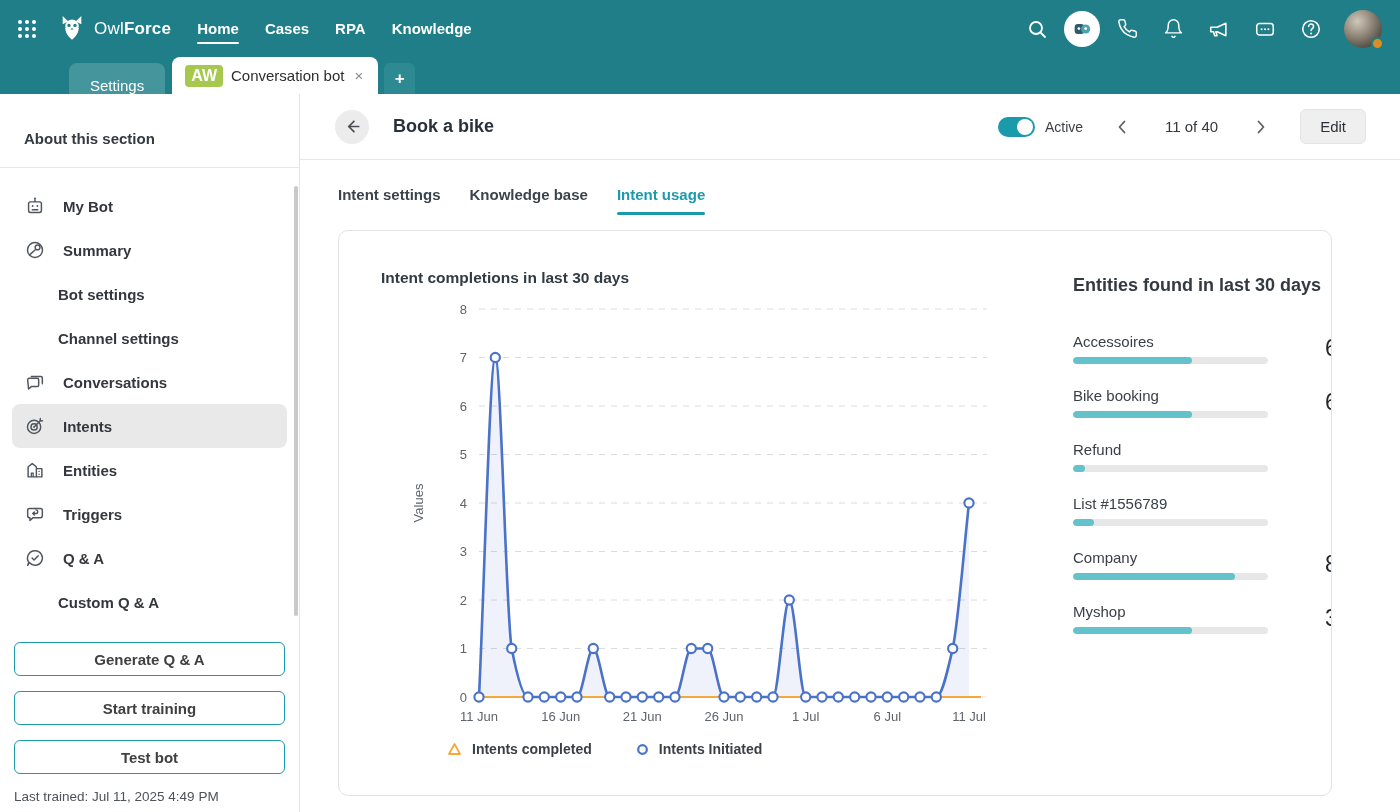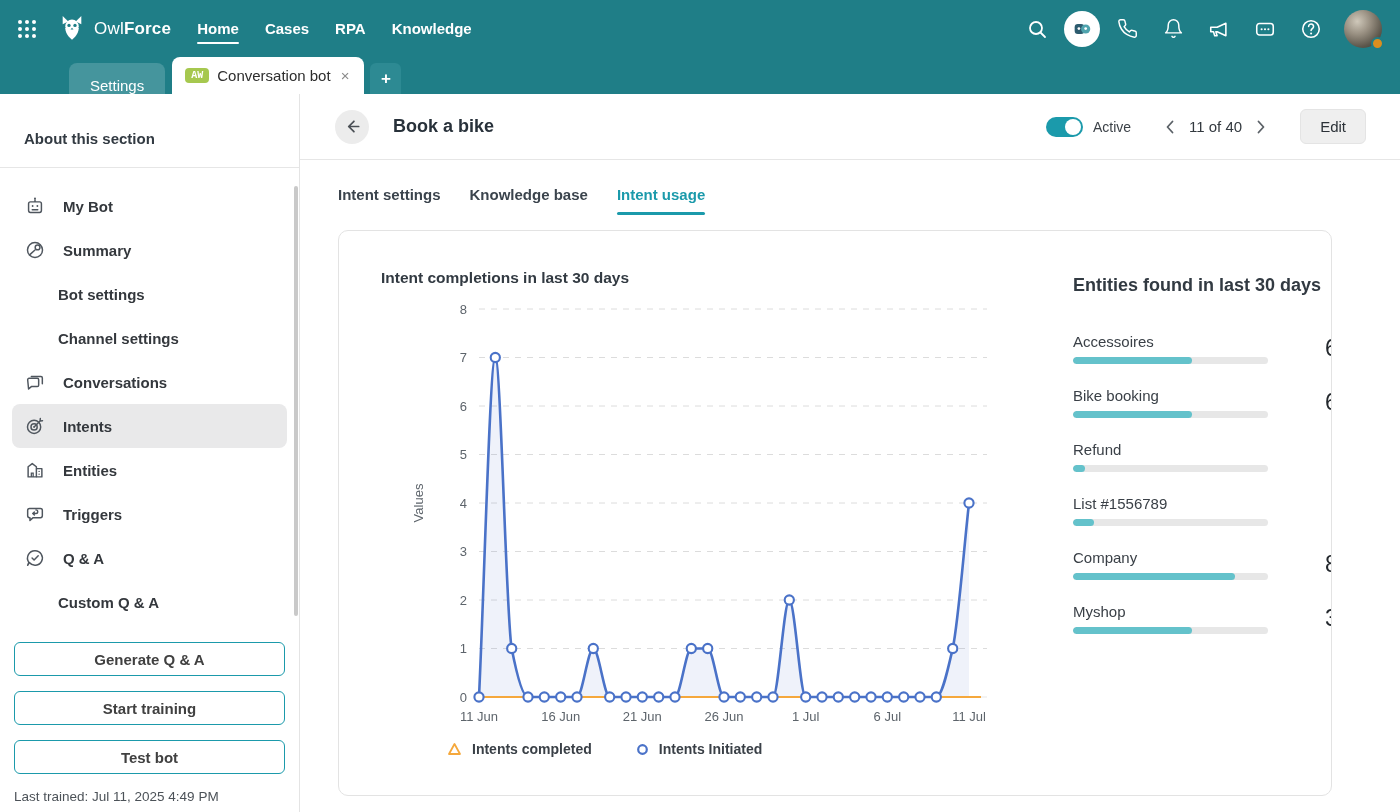--- a/index.html
+++ b/index.html
@@ -23,21 +23,21 @@
   .avatar { width:38px; height:38px; border-radius:50%;
     background:radial-gradient(circle at 35% 30%, #cfc8ba 0%, #9a9183 35%, #5d574c 70%, #35322b 100%); }
   .status-dot { position:absolute; right:-2px; bottom:-2px; width:13px; height:13px; border-radius:50%;
     background:#DB8E1F; border:2px solid #1F7E87; }
 
   
   .tabstrip { height:37px; background:#1F7E87; display:flex; align-items:flex-end; padding-left:69px; }
   .tab { border-radius:8px 8px 0 0; display:flex; align-items:center; cursor:pointer; }
   .tab.plain { height:31px; background:#45959D; color:#fff; font-size:15px; padding:0 21px; margin-right:7px;align-items:flex-end; }
   .tab.current { height:37px; background:#fff; color:#2d2d2d; font-size:15px; padding:0 13px; gap:8px; }
-  .tab-badge { background:#A6C84F; color:#fff; font-size:10px; font-weight:700; border-radius:4px; padding:2px 6px;font-family:Liberation Mono, monospace; }
+  .tab-badge { background:#A6C84F; color:#fff; font-size:16px; font-weight:700; border-radius:4px; padding:2px 6px; }
   .tab-close { color:#8a8a8a; font-size:15px; padding:0 2px; cursor:pointer; }
   .tab.add { height:31px; width:31px; background:#2D8A93; color:#fff; border-radius:6px 6px 0 0;
     margin-left:6px; justify-content:center; font-size:17px; font-weight:700; }
 
   
   .app { display:flex; height:718px; }
   .sidebar { width:300px; border-right:1px solid #e4e4e4; position:relative; flex-shrink:0; }
   .content { flex:1; min-width:0; }
 
   
@@ -58,21 +58,21 @@
   
   .content-header { height:66px; display:flex; align-items:center; padding:0 34px 0 35px; border-bottom:1px solid #e6e6e6; }
   .back-btn { width:34px; height:34px; border-radius:50%; background:#ececec; border:none; display:flex;
     align-items:center; justify-content:center; cursor:pointer; flex-shrink:0; }
   .page-title { font-size:18px; font-weight:700; color:#28313a; margin-left:24px; }
   .header-right { margin-left:auto; display:flex; align-items:center; gap:28px; }
   .toggle-group { display:flex; align-items:center; gap:10px; }
   .toggle { width:37px; height:20px; border-radius:10px; background:#1B9AAB; position:relative; cursor:pointer; }
   .toggle-knob { position:absolute; right:2px; top:2px; width:16px; height:16px; border-radius:50%; background:#fff; }
   .toggle-label { font-size:14px; color:#3c4248; }
-  .pager { display:flex; align-items:center; gap:8px; }
+  .pager { display:flex; align-items:center; gap:32px; }
   .pager-btn { background:none; border:none; cursor:pointer; display:flex; align-items:center; padding:4px; }
   .pager-label { font-size:15px; color:#33393f; }
   .edit-btn { background:#efefef; border:1px solid #e4e4e4; border-radius:6px; padding:8px 19px; font-size:15px;
     color:#2c3238; font-family:inherit; cursor:pointer; }
 
   
   .content-tabs { display:flex; gap:29px; padding:26px 0 0 38px; }
   .ctab { font-size:15px; font-weight:700; color:#3b444d; cursor:pointer; }
   .ctab .ul { height:3px; border-radius:2px; background:transparent; margin-top:9px; }
   .ctab.active { color:#1B9AAB; }

